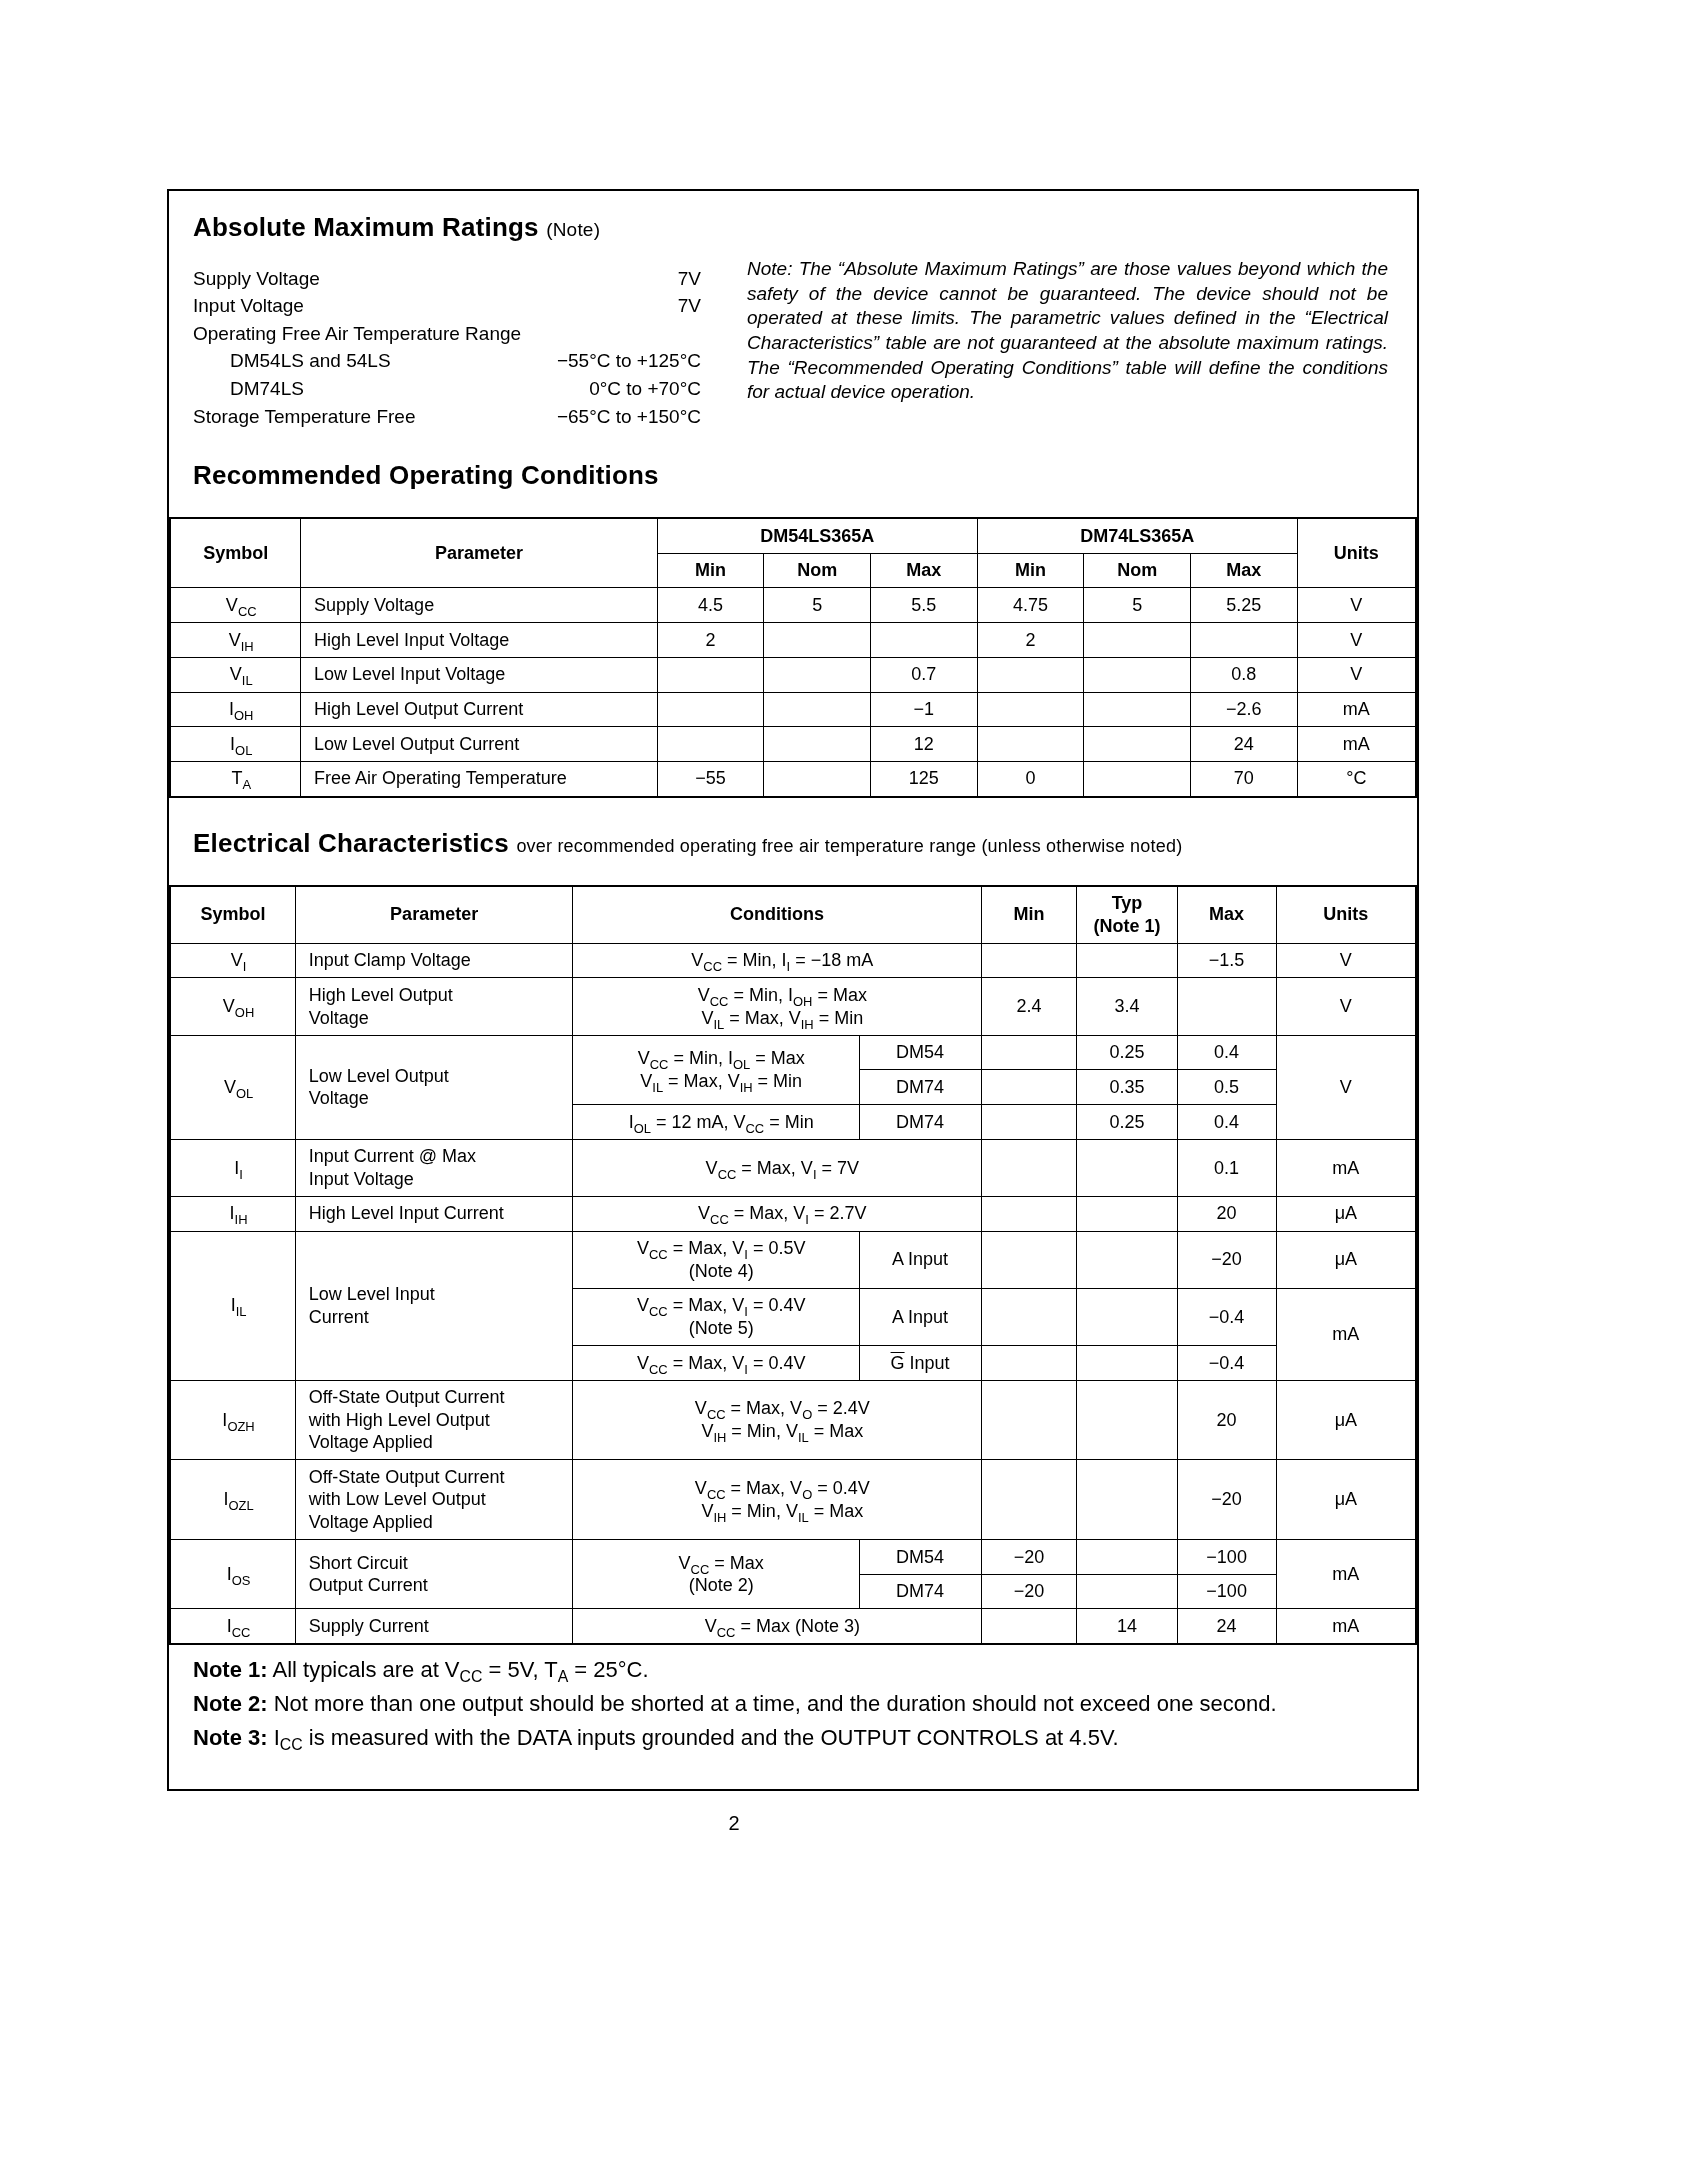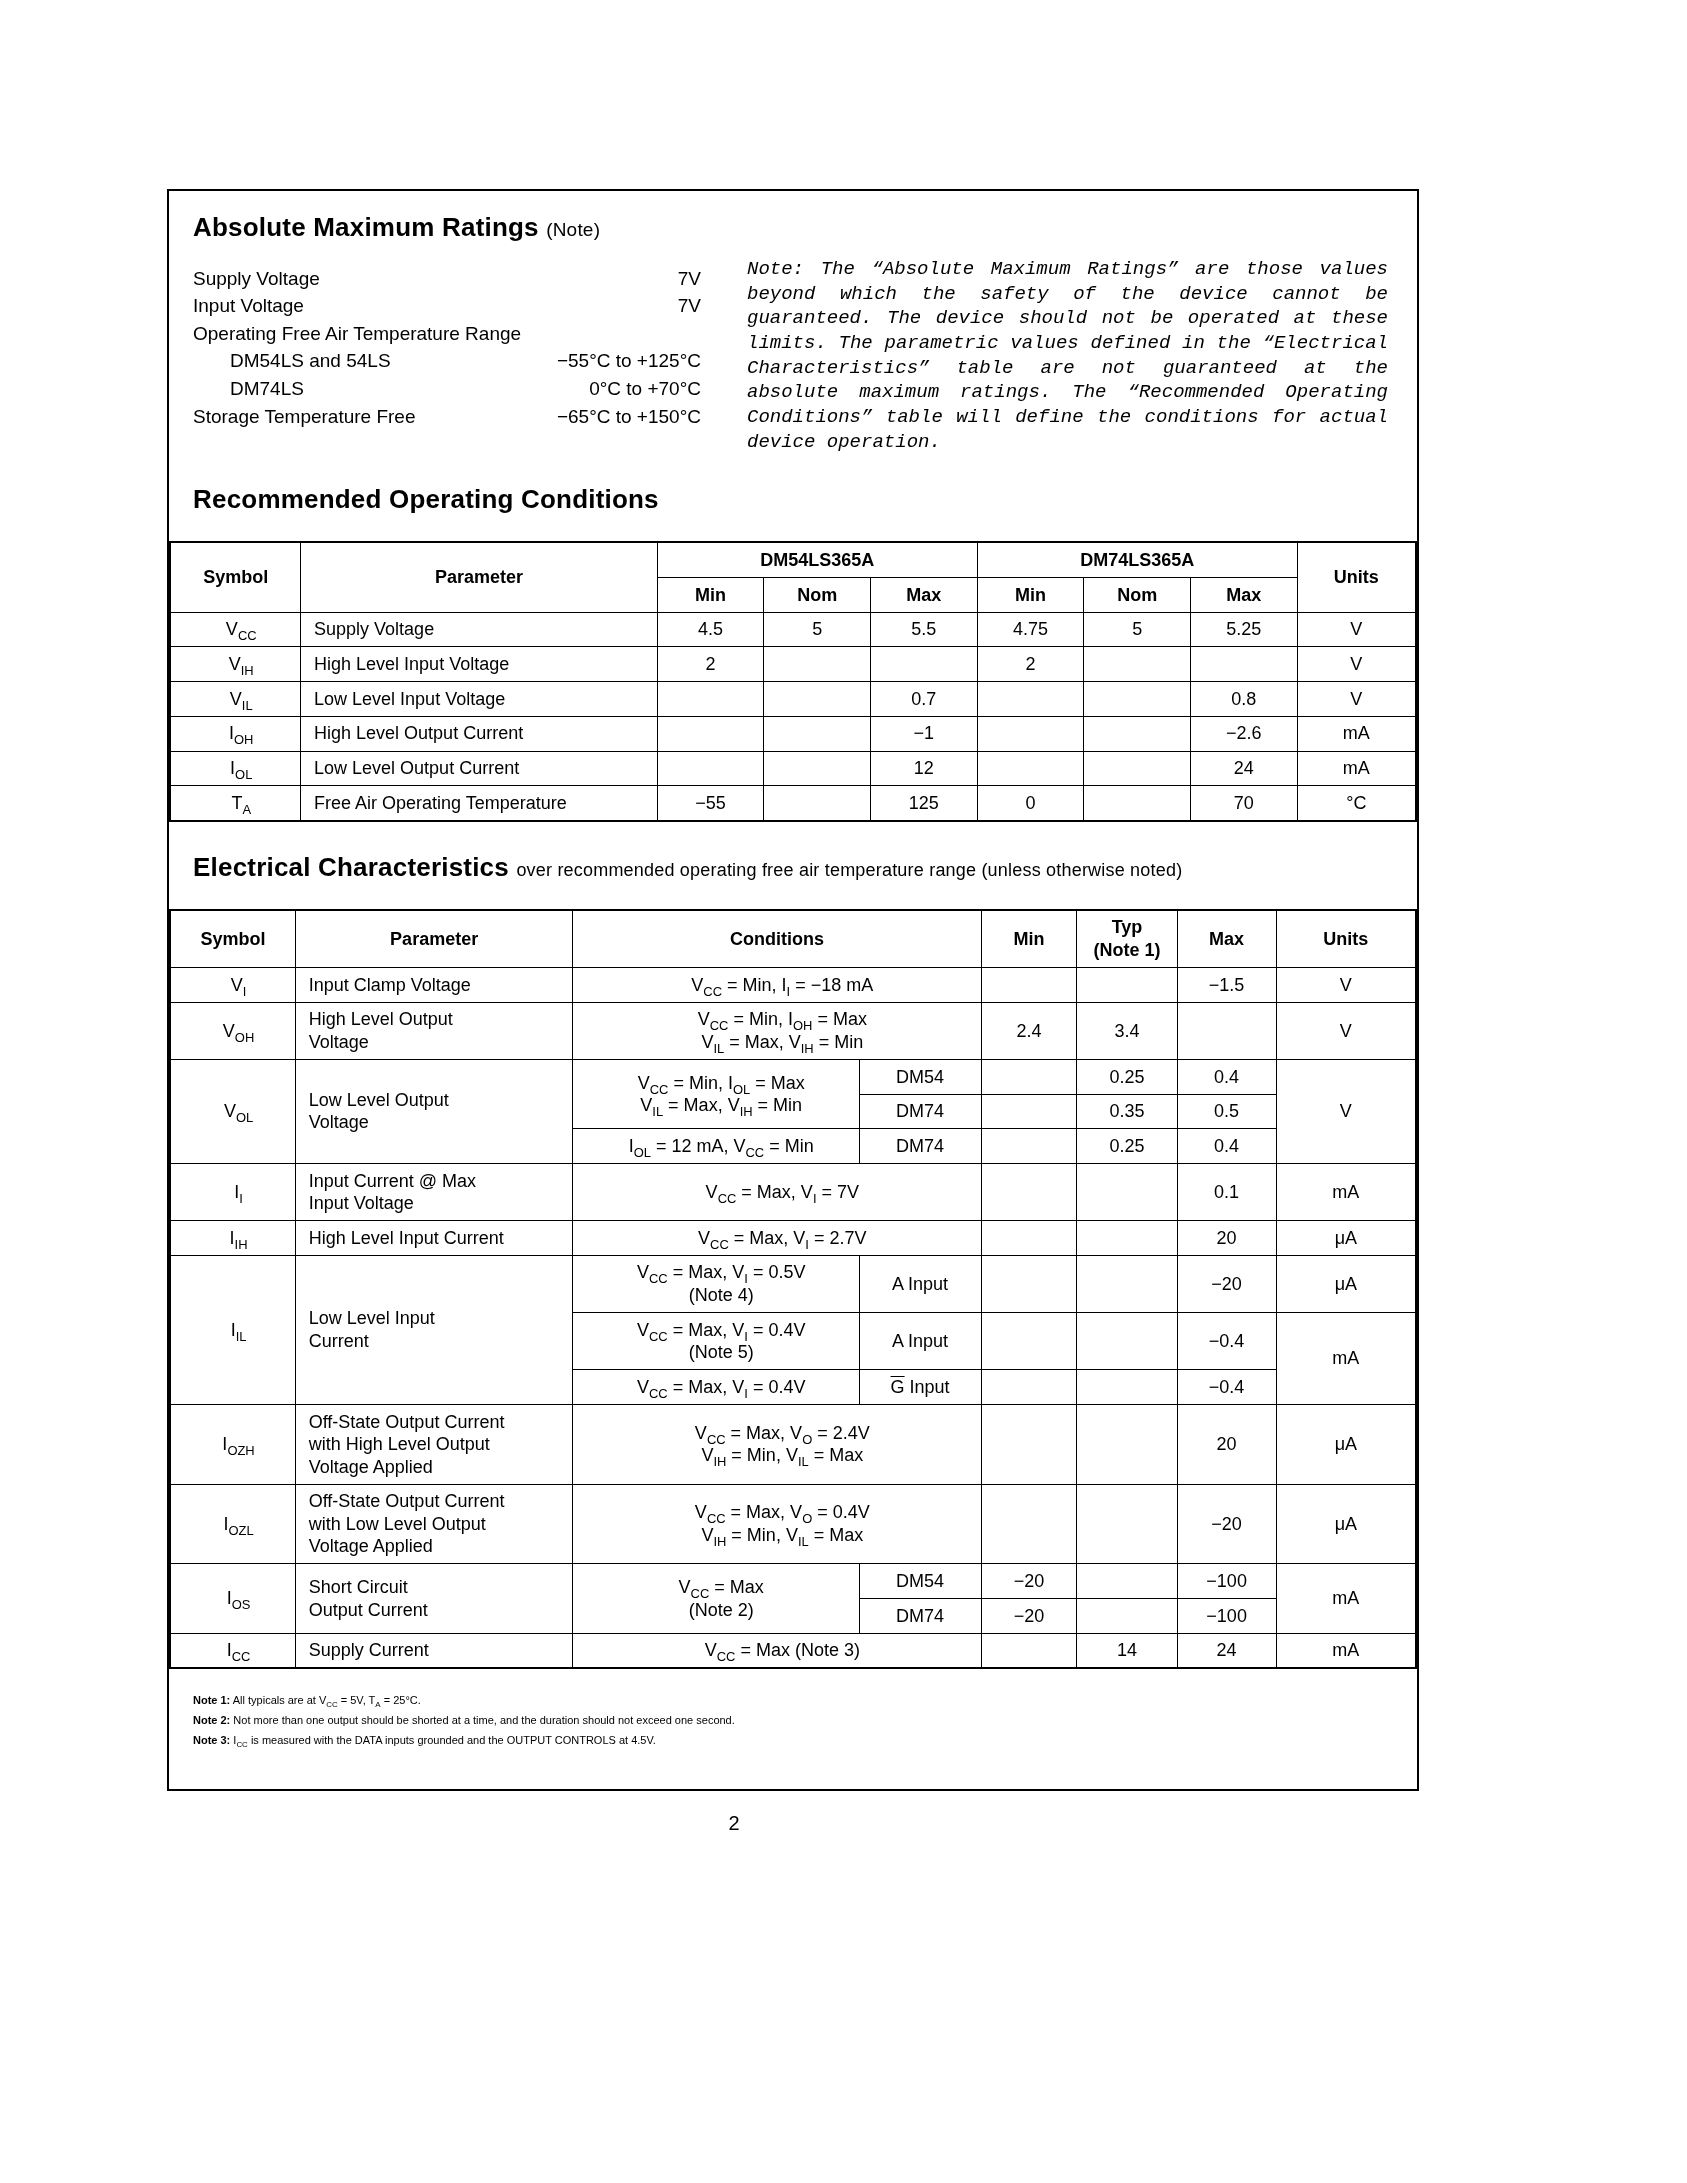--- a/index.html
+++ b/index.html
@@ -34,21 +34,21 @@
   .amr-right { flex: 1; padding-top: 1.6px; }
   .amr-intro {
     margin: 0; font-weight: bold; font-size: 19px;
     line-height: 1.22; text-align: justify;
   }
   .spec-list { margin-top: 9.5px; font-size: 19px; }
   .spec-row { display: flex; justify-content: space-between; line-height: 1.45; }
   .spec-row.indent .lbl { padding-left: 37px; }
   .side-note {
     margin: 0; font-size: 19px; line-height: 1.3;
-    font-style: italic; text-align: justify; font-family: Liberation Mono, monospace;
+    font-style: italic; text-align: justify;
   }
 
   .sec-head { padding: 30px 29px 0 24px; }
 
   table {
     width: 100%;
     border-collapse: collapse;
     table-layout: fixed;
     margin-top: 26px;
     border: 2.4px solid #000;
@@ -62,21 +62,21 @@
     line-height: 1.25;
     overflow: hidden;
   }
   th { font-weight: bold; }
   td.sym  { text-align: center; padding-left: 17.5px; }
   td.param{ text-align: left; padding-left: 12.7px; }
   td.cond { text-align: center; padding-left: 17px; }
   sub { font-size: 72%; line-height: 0; }
   .ovl { text-decoration: overline; }
 
-  .notes { padding: 11px 21px 0 24px; font-size: 11px; margin-top: 13px; }
+  .notes { padding: 11px 21px 0 24px; font-size: 22px; }
   .note-line { margin: 0 0 5.6px; line-height: 1.3; }
 
   .page-num {
     position: absolute;
     left: 167px; top: 1812px; width: 1134px;
     text-align: center; font-size: 20px;
   }
 </style>
 </head>
 <body>

